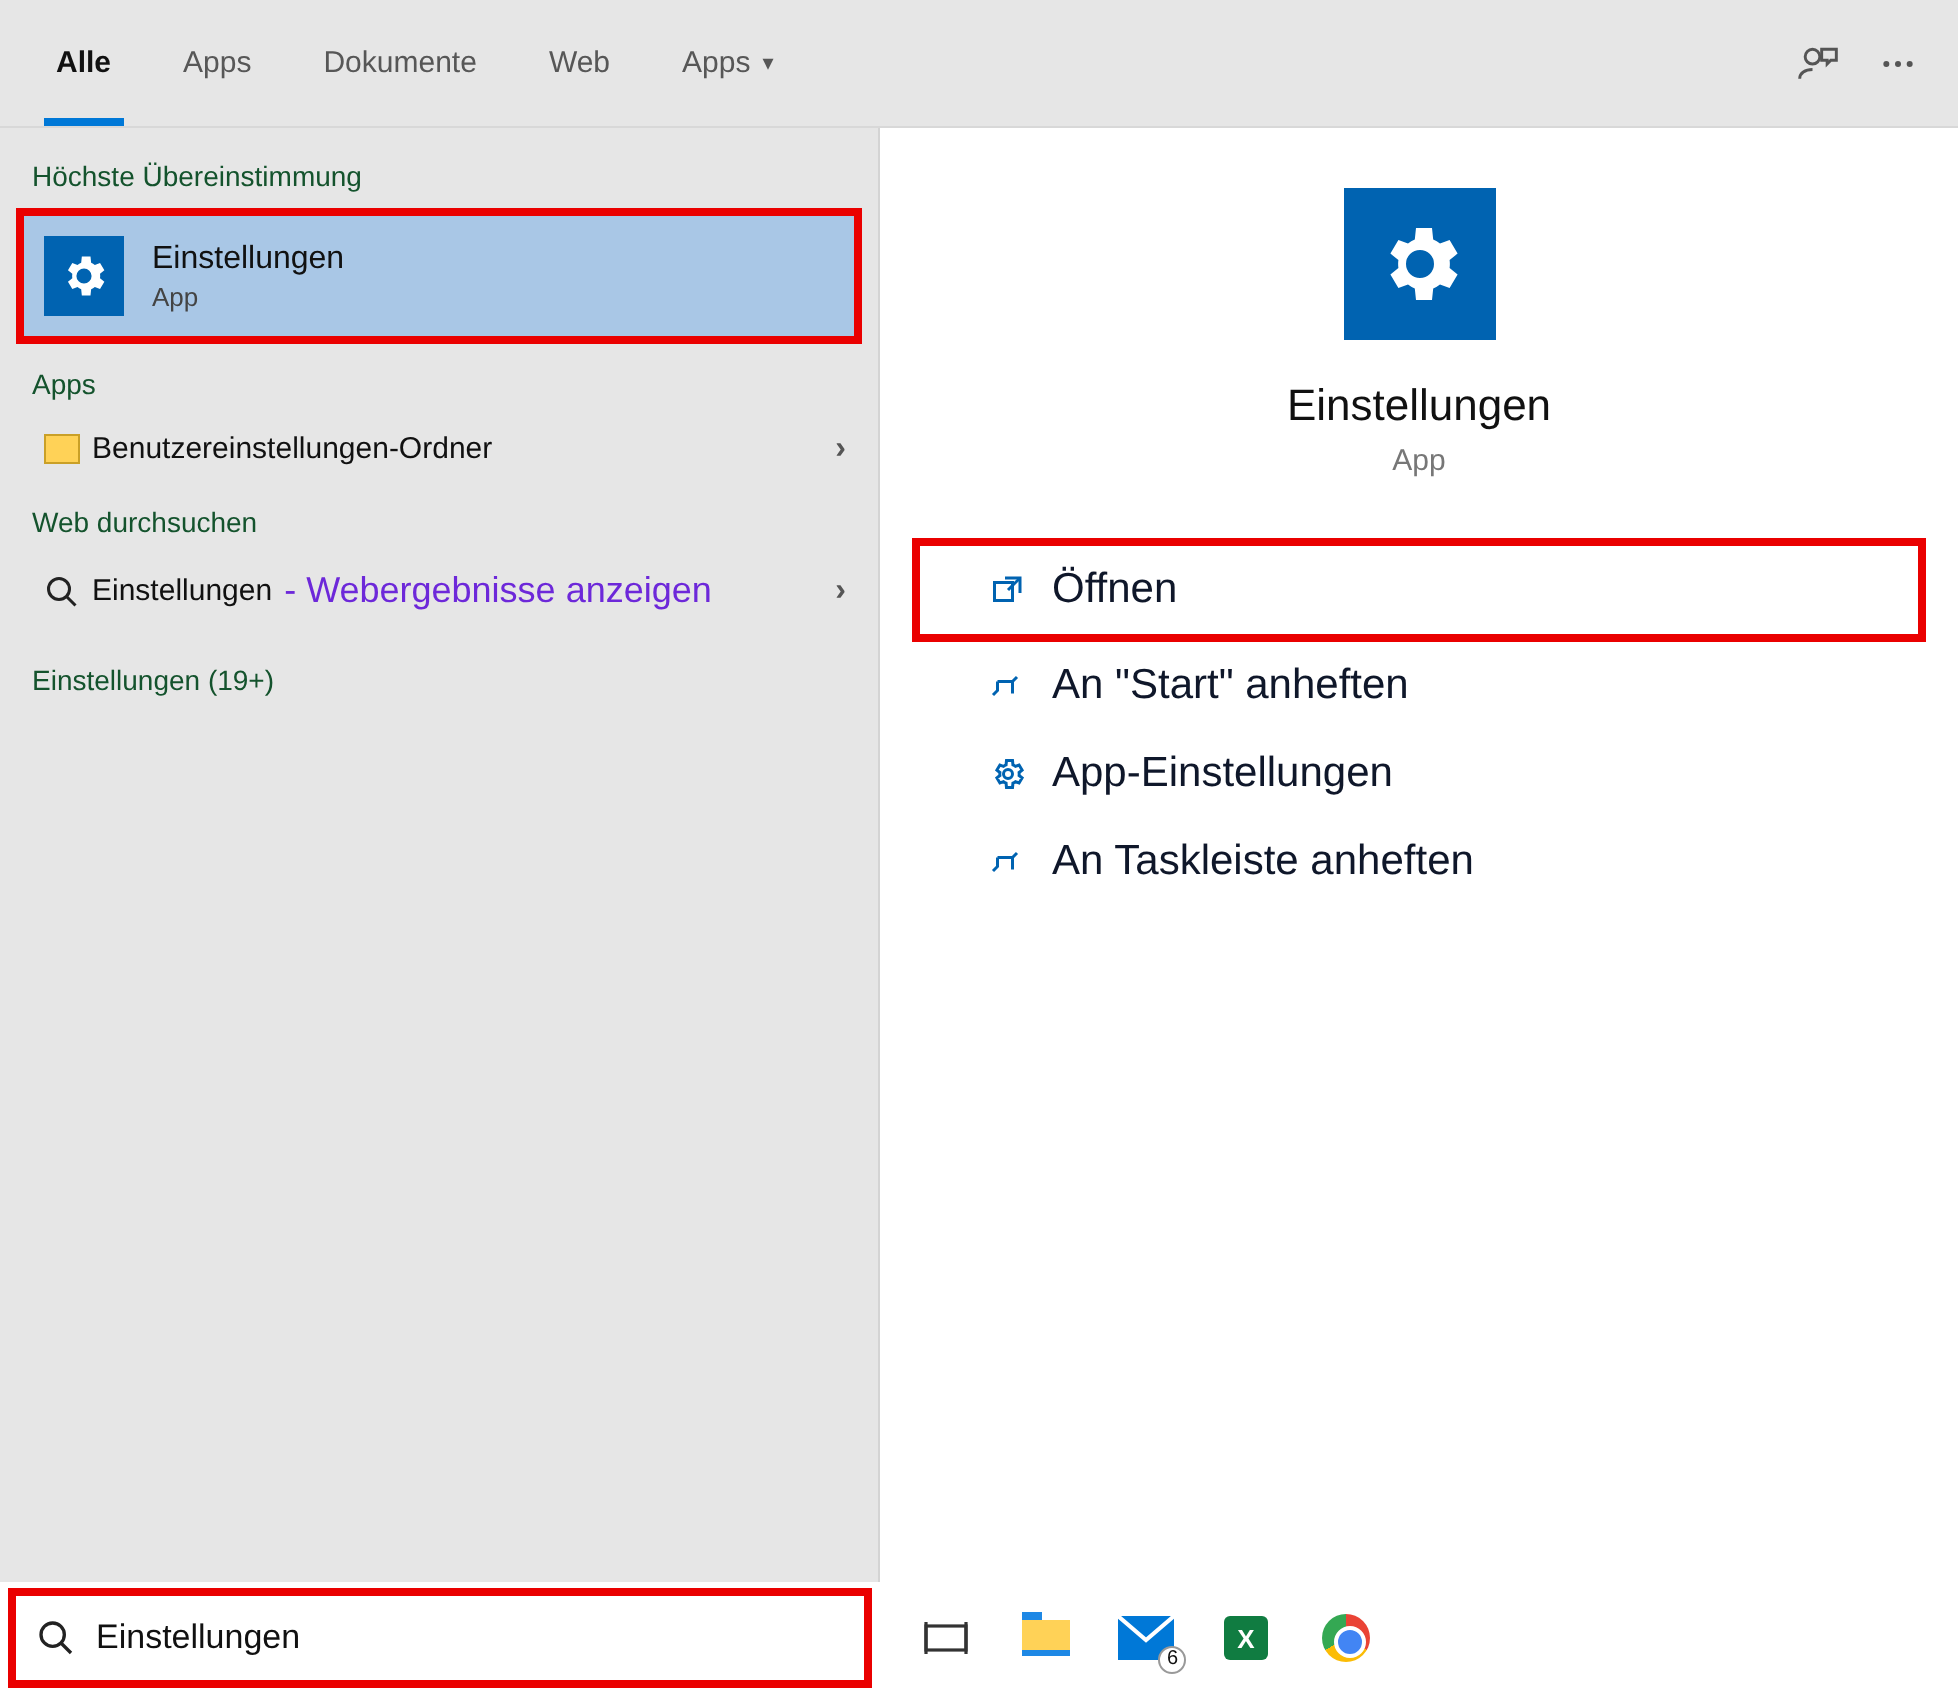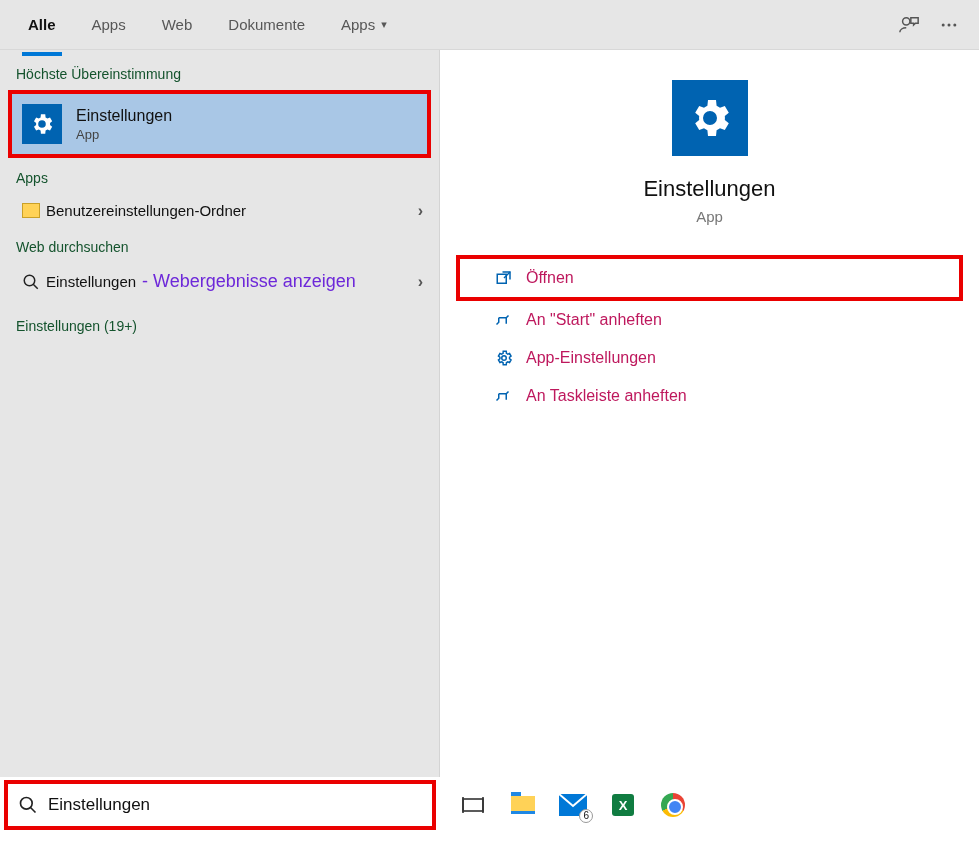--- a/index.html
+++ b/index.html
@@ -1,20 +1,20 @@
 <!DOCTYPE html>
 <html><head>
 <meta charset="utf-8">
 <style>
   * { box-sizing: border-box; margin: 0; padding: 0; font-family: "Segoe UI", Arial, sans-serif; }
   html, body { width: 979px; height: 845px; overflow: hidden; background: #fff; }
 
   
   .header {
-    height: 50px;
+    height: 64px;
     background: #e6e6e6;
     display: flex;
     align-items: center;
     padding: 0 10px;
     border-bottom: 1px solid #d8d8d8;
   }
   .tab {
     padding: 0 18px;
     height: 62px;
     display: flex;
@@ -122,21 +122,21 @@
     display: flex; align-items: center; justify-content: center;
     margin-bottom: 20px;
   }
   .detail-title { font-size: 22px; color: #111; }
   .detail-sub { font-size: 15px; color: #777; margin-top: 6px; }
 
   .action {
     display: flex; align-items: center;
     padding: 10px 30px;
     cursor: pointer;
-    font-size: 16px; color: #be185d;
+    font-size: 21px; color: #0f172a;
     margin: 0 4px;
   }
   .action.highlight {
     border: 4px solid #ea0000;
     margin: 0;
   }
   .action .a-icon {
     width: 28px;
     display: flex; justify-content: center;
     color: #0063b1;
@@ -211,24 +211,24 @@
 <body>
 
 <div class="header">
   <div class="tab active">
     <span>Alle</span>
   </div>
   <div class="tab">
     <span>Apps</span>
   </div>
   <div class="tab">
+    <span>Dokumente</span>
+  </div>
+  <div class="tab">
     <span>Web</span>
-  </div>
-  <div class="tab">
-    <span>Dokumente</span>
   </div>
   <div class="tab">
     <span>Apps</span>
     <span class="chev">▾</span>
   </div>
   <div class="header-spacer"></div>
   <div class="header-icon">
     <svg width="22" height="22" viewBox="0 0 24 24" fill="none" stroke="#555" stroke-width="1.6">
       <circle cx="9" cy="8" r="4"></circle>
         <path d="M2 20c0-3 3-5 7-5"></path>

